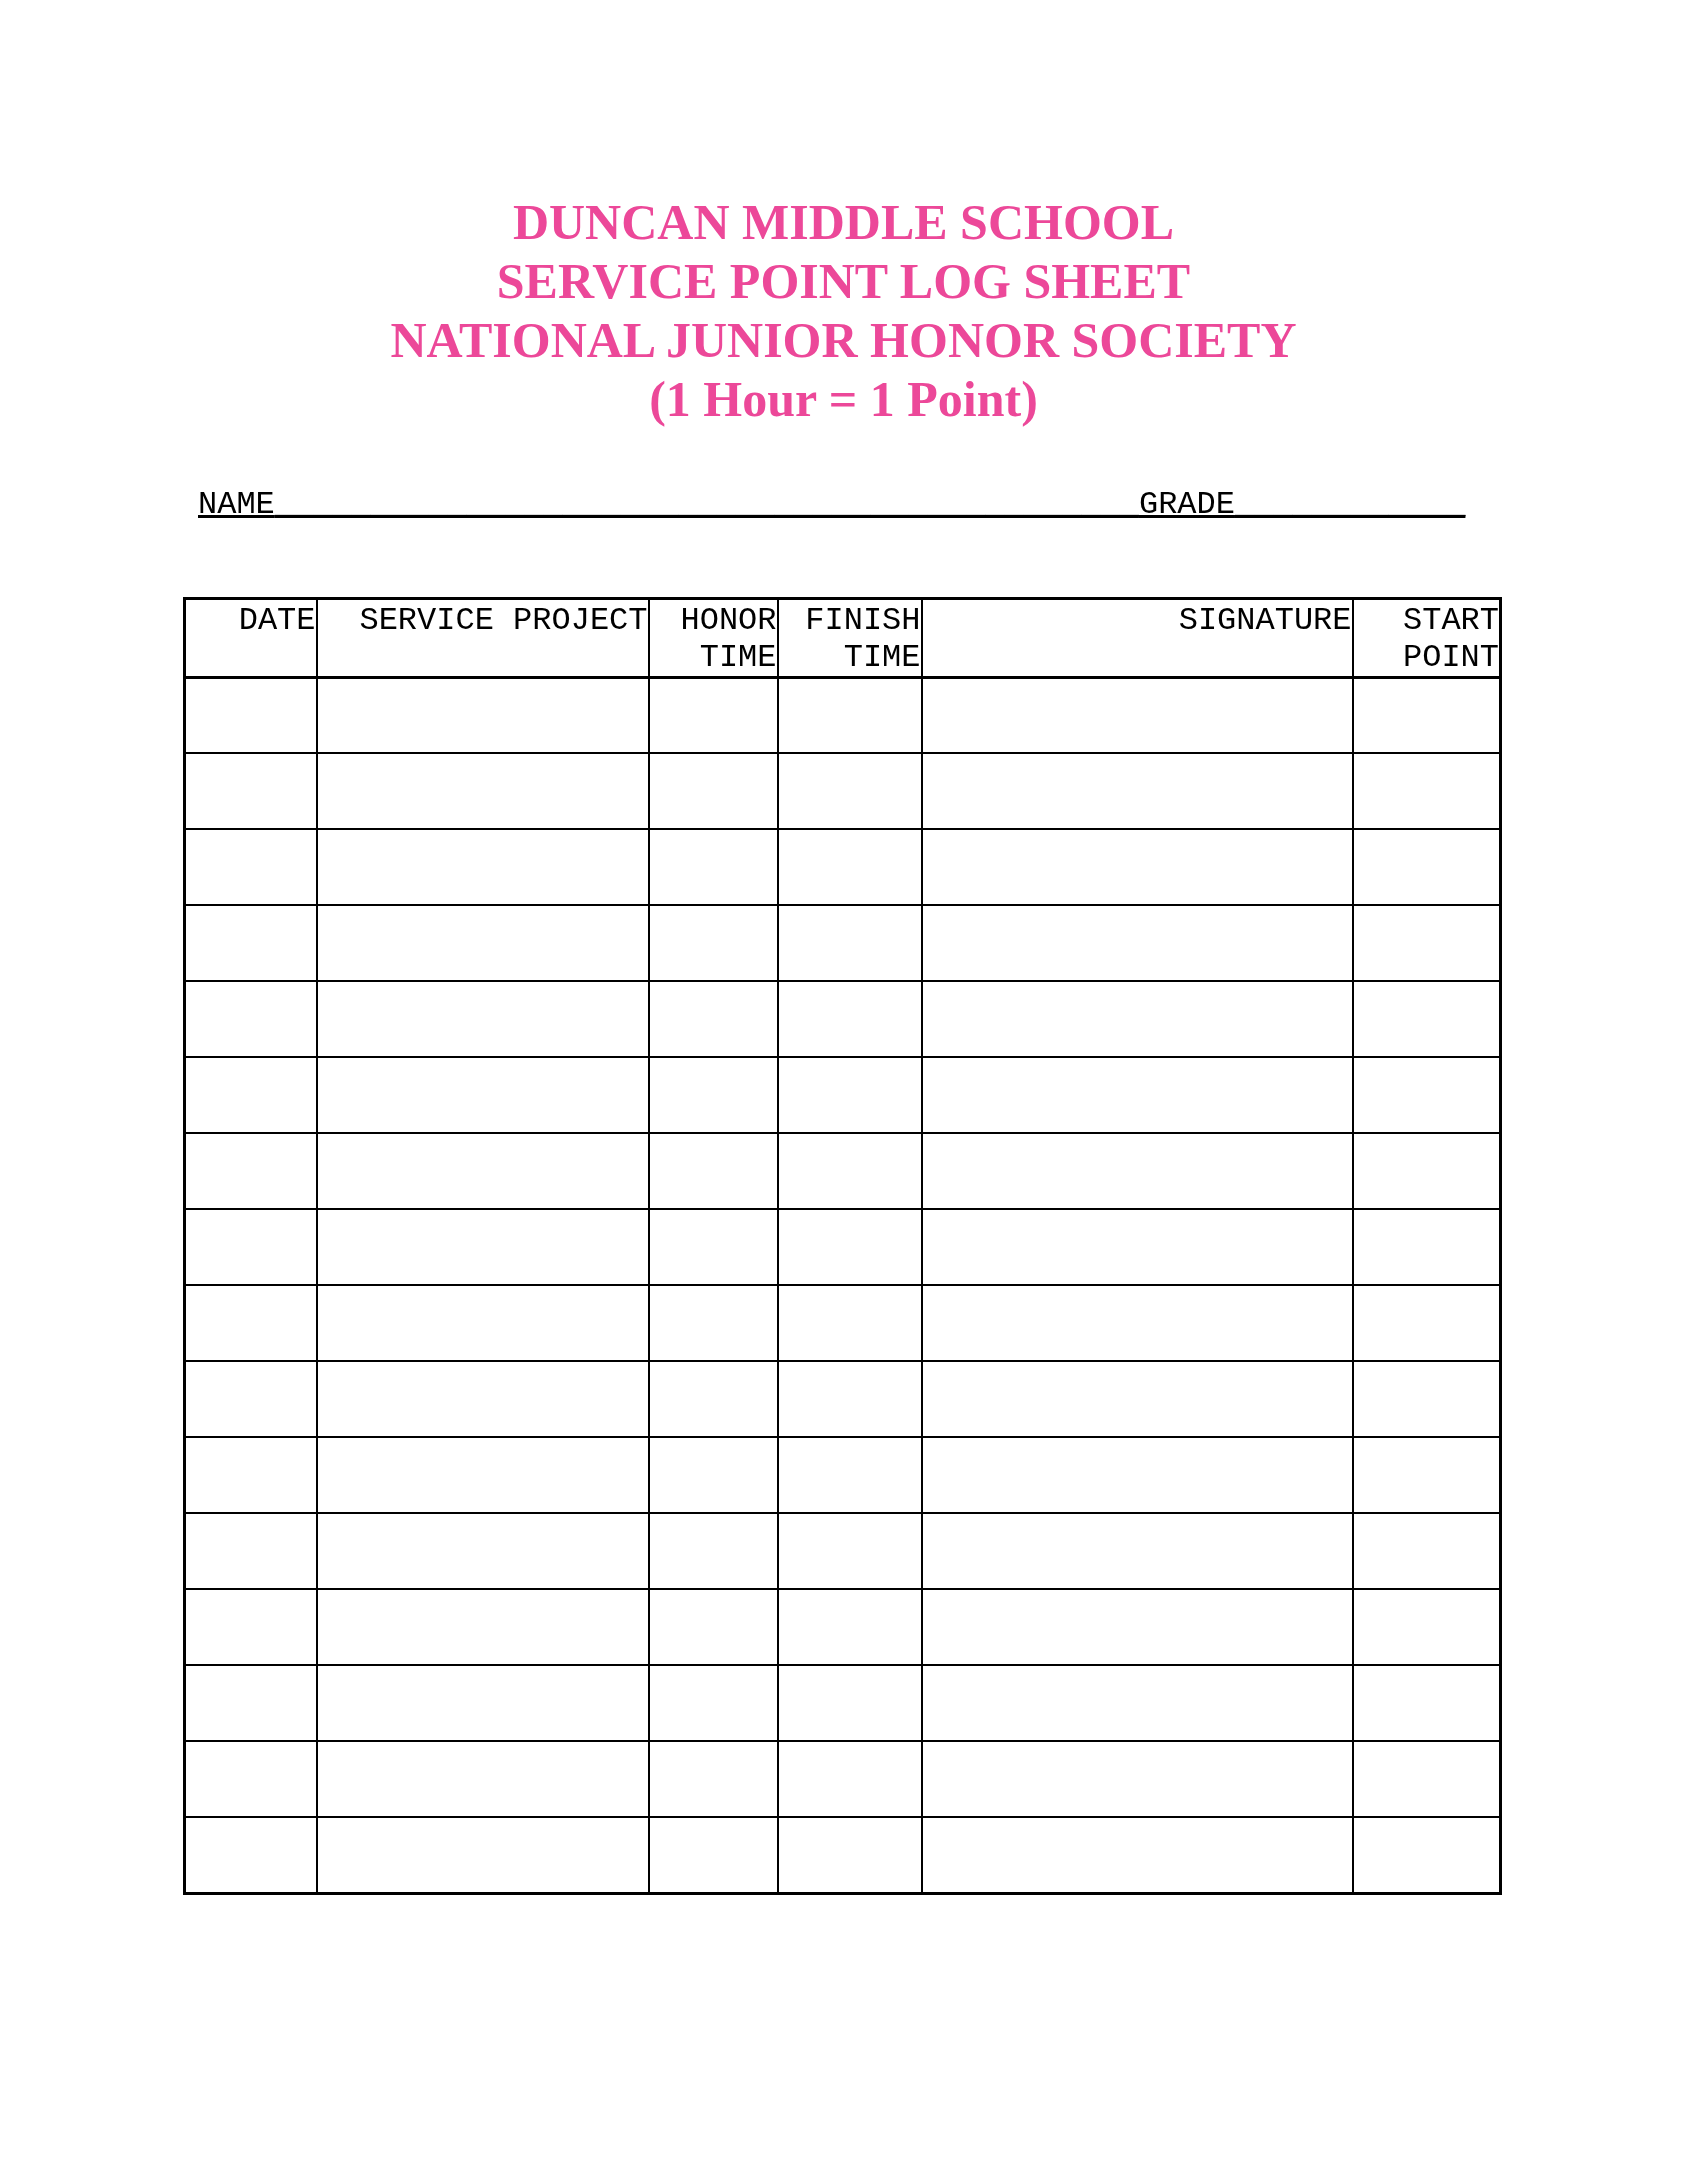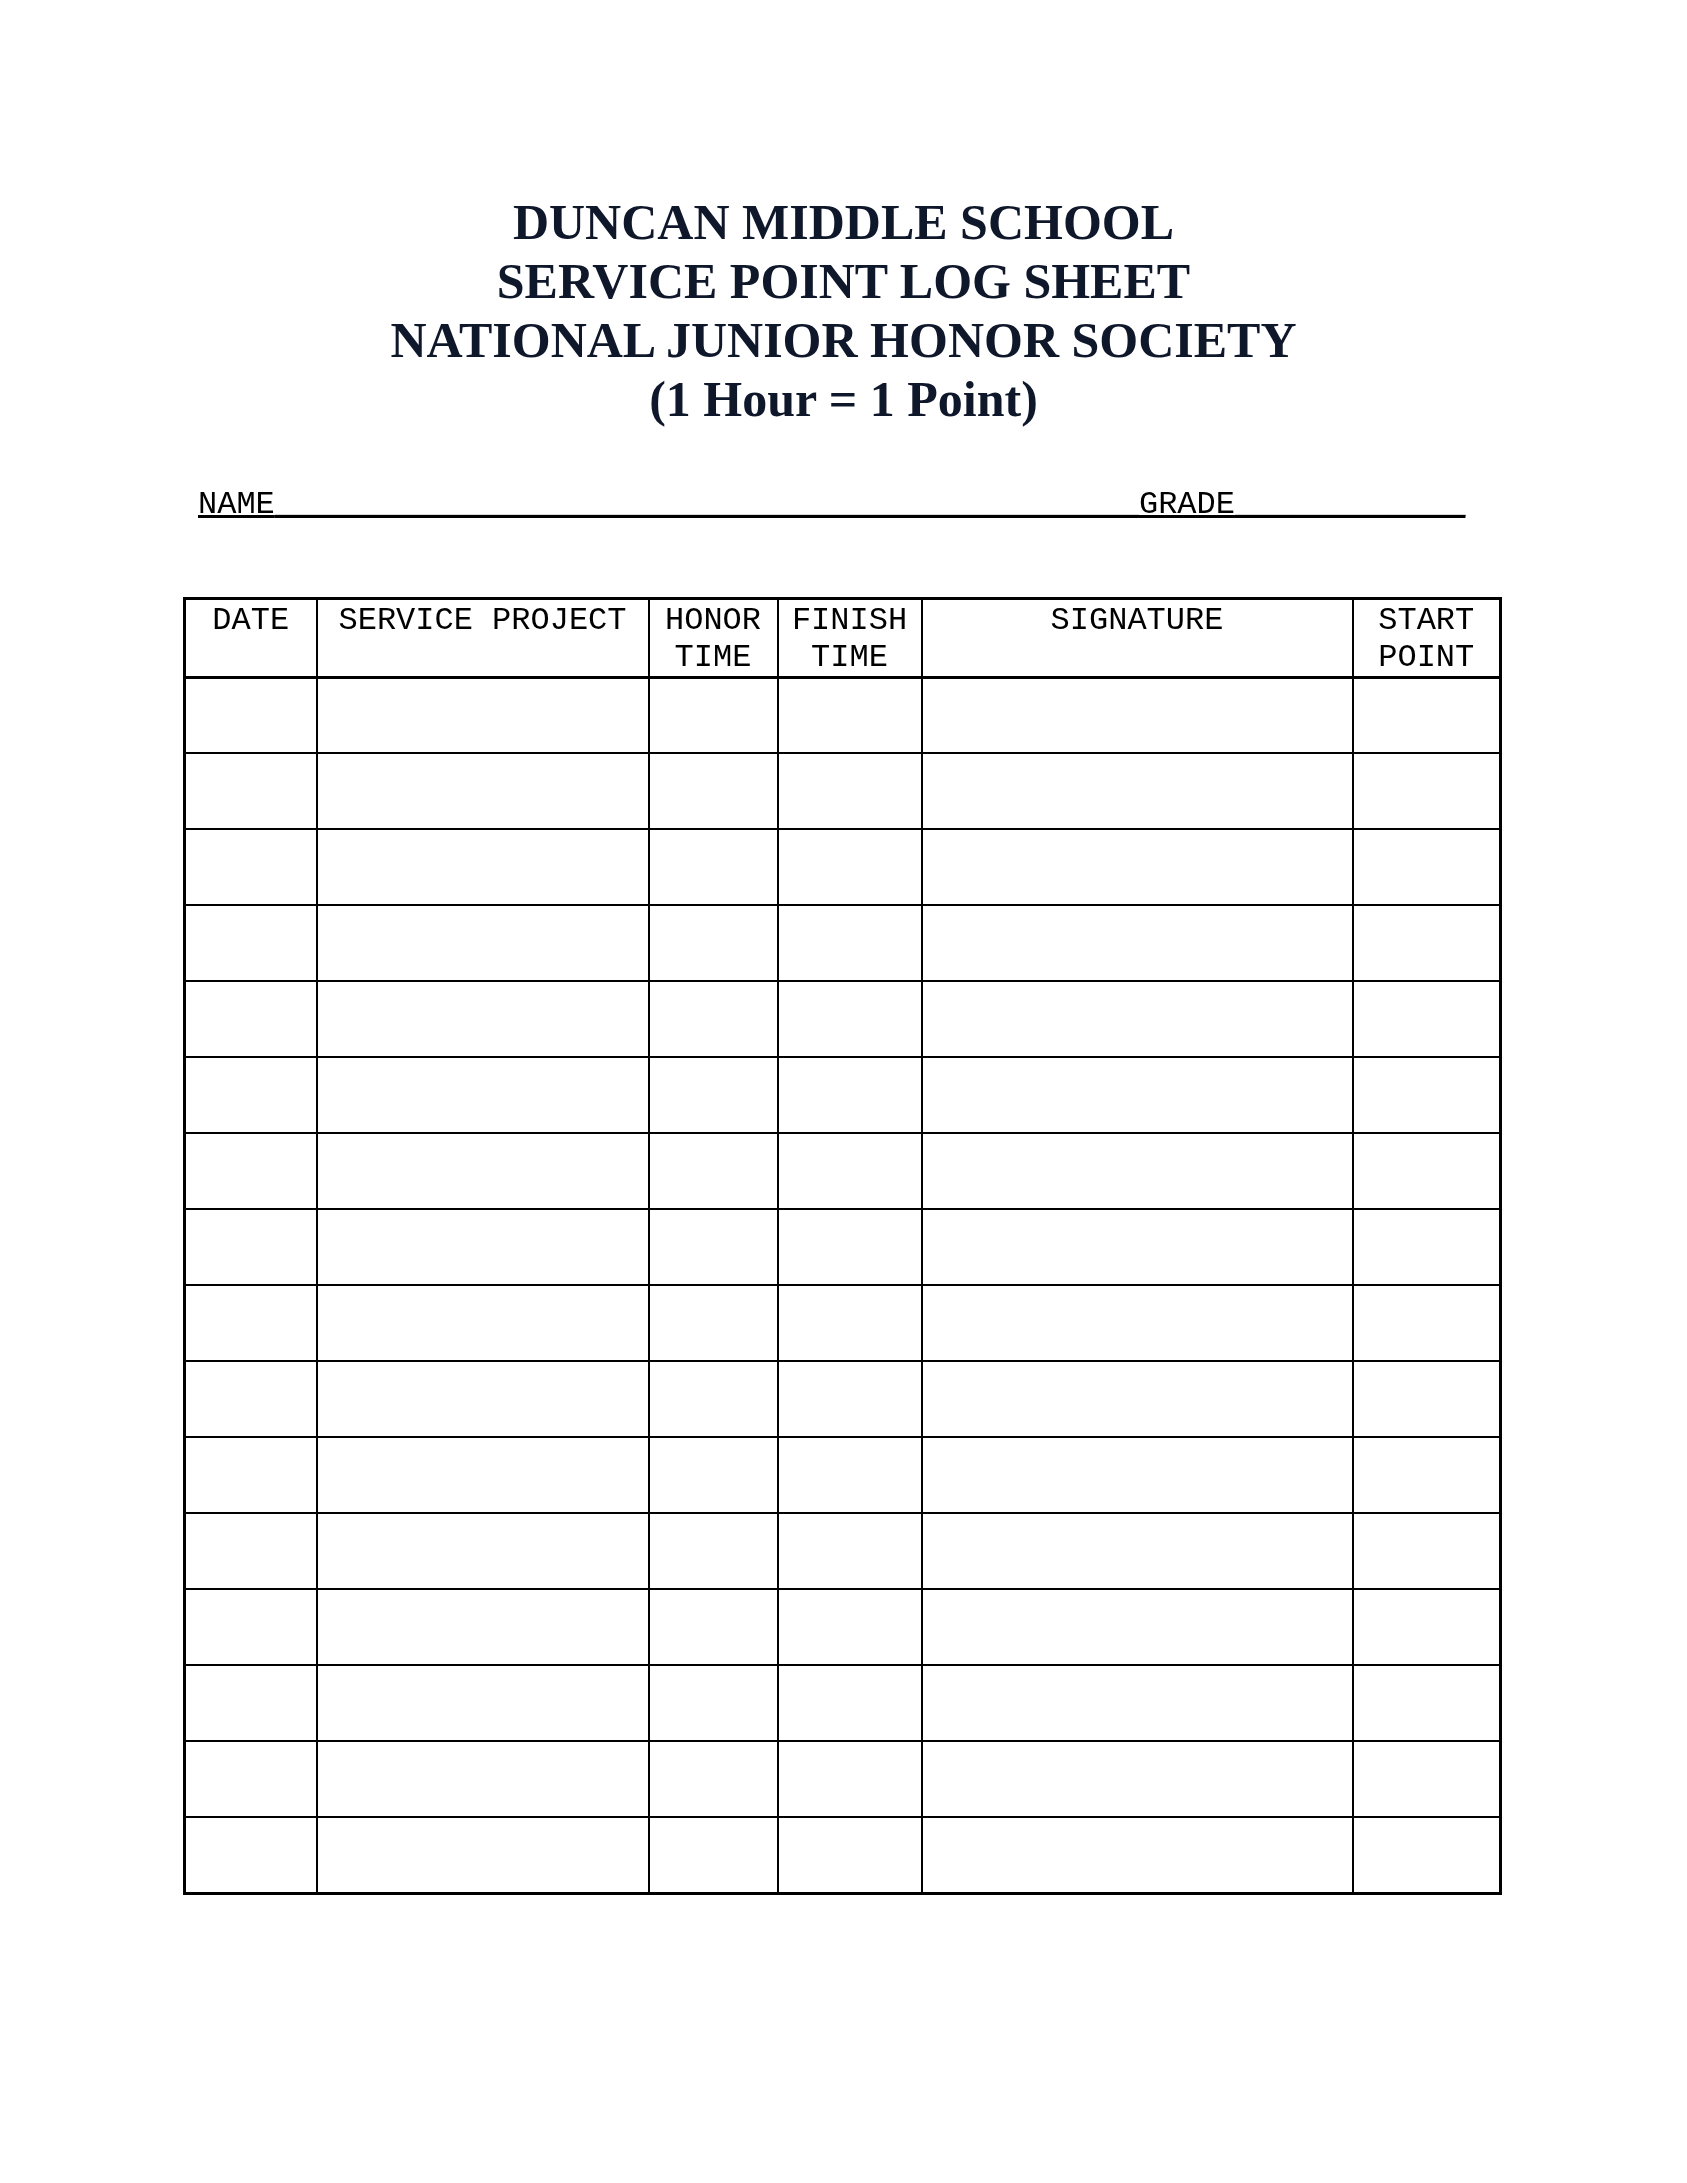--- a/index.html
+++ b/index.html
@@ -21,21 +21,21 @@
   .title-block {
     position: absolute;
     top: 193px;
     left: 0;
     width: 1687px;
     text-align: center;
     font-family: "Liberation Serif", "DejaVu Serif", serif;
     font-weight: bold;
     font-size: 50px;
     line-height: 59px;
-    color: #0f172a;
+    color: #ec4899;
   }
   .title-line { display: block; }
   .name-grade-row {
     position: absolute;
     left: 198px;
     top: 486px;
     font-size: 32px;
     line-height: 38px;
     white-space: nowrap;
     letter-spacing: 0;
@@ -58,21 +58,21 @@
   table.log-table col.c-points         { width: 148px; }
   table.log-table th,
   table.log-table td {
     border: 2.6px solid #000000;
   }
   table.log-table thead th {
     border-bottom-width: 3.5px;
     font-weight: normal;
     font-size: 32px;
     line-height: 37px;
-    text-align: center;
+    text-align: right;
     vertical-align: top;
     padding-top: 1.7px;
     height: 73px;
   }
   .hdr-line { display: block; }
   table.log-table tbody td {
     height: 76px;
     background: #ffffff;
   }
 </style>

